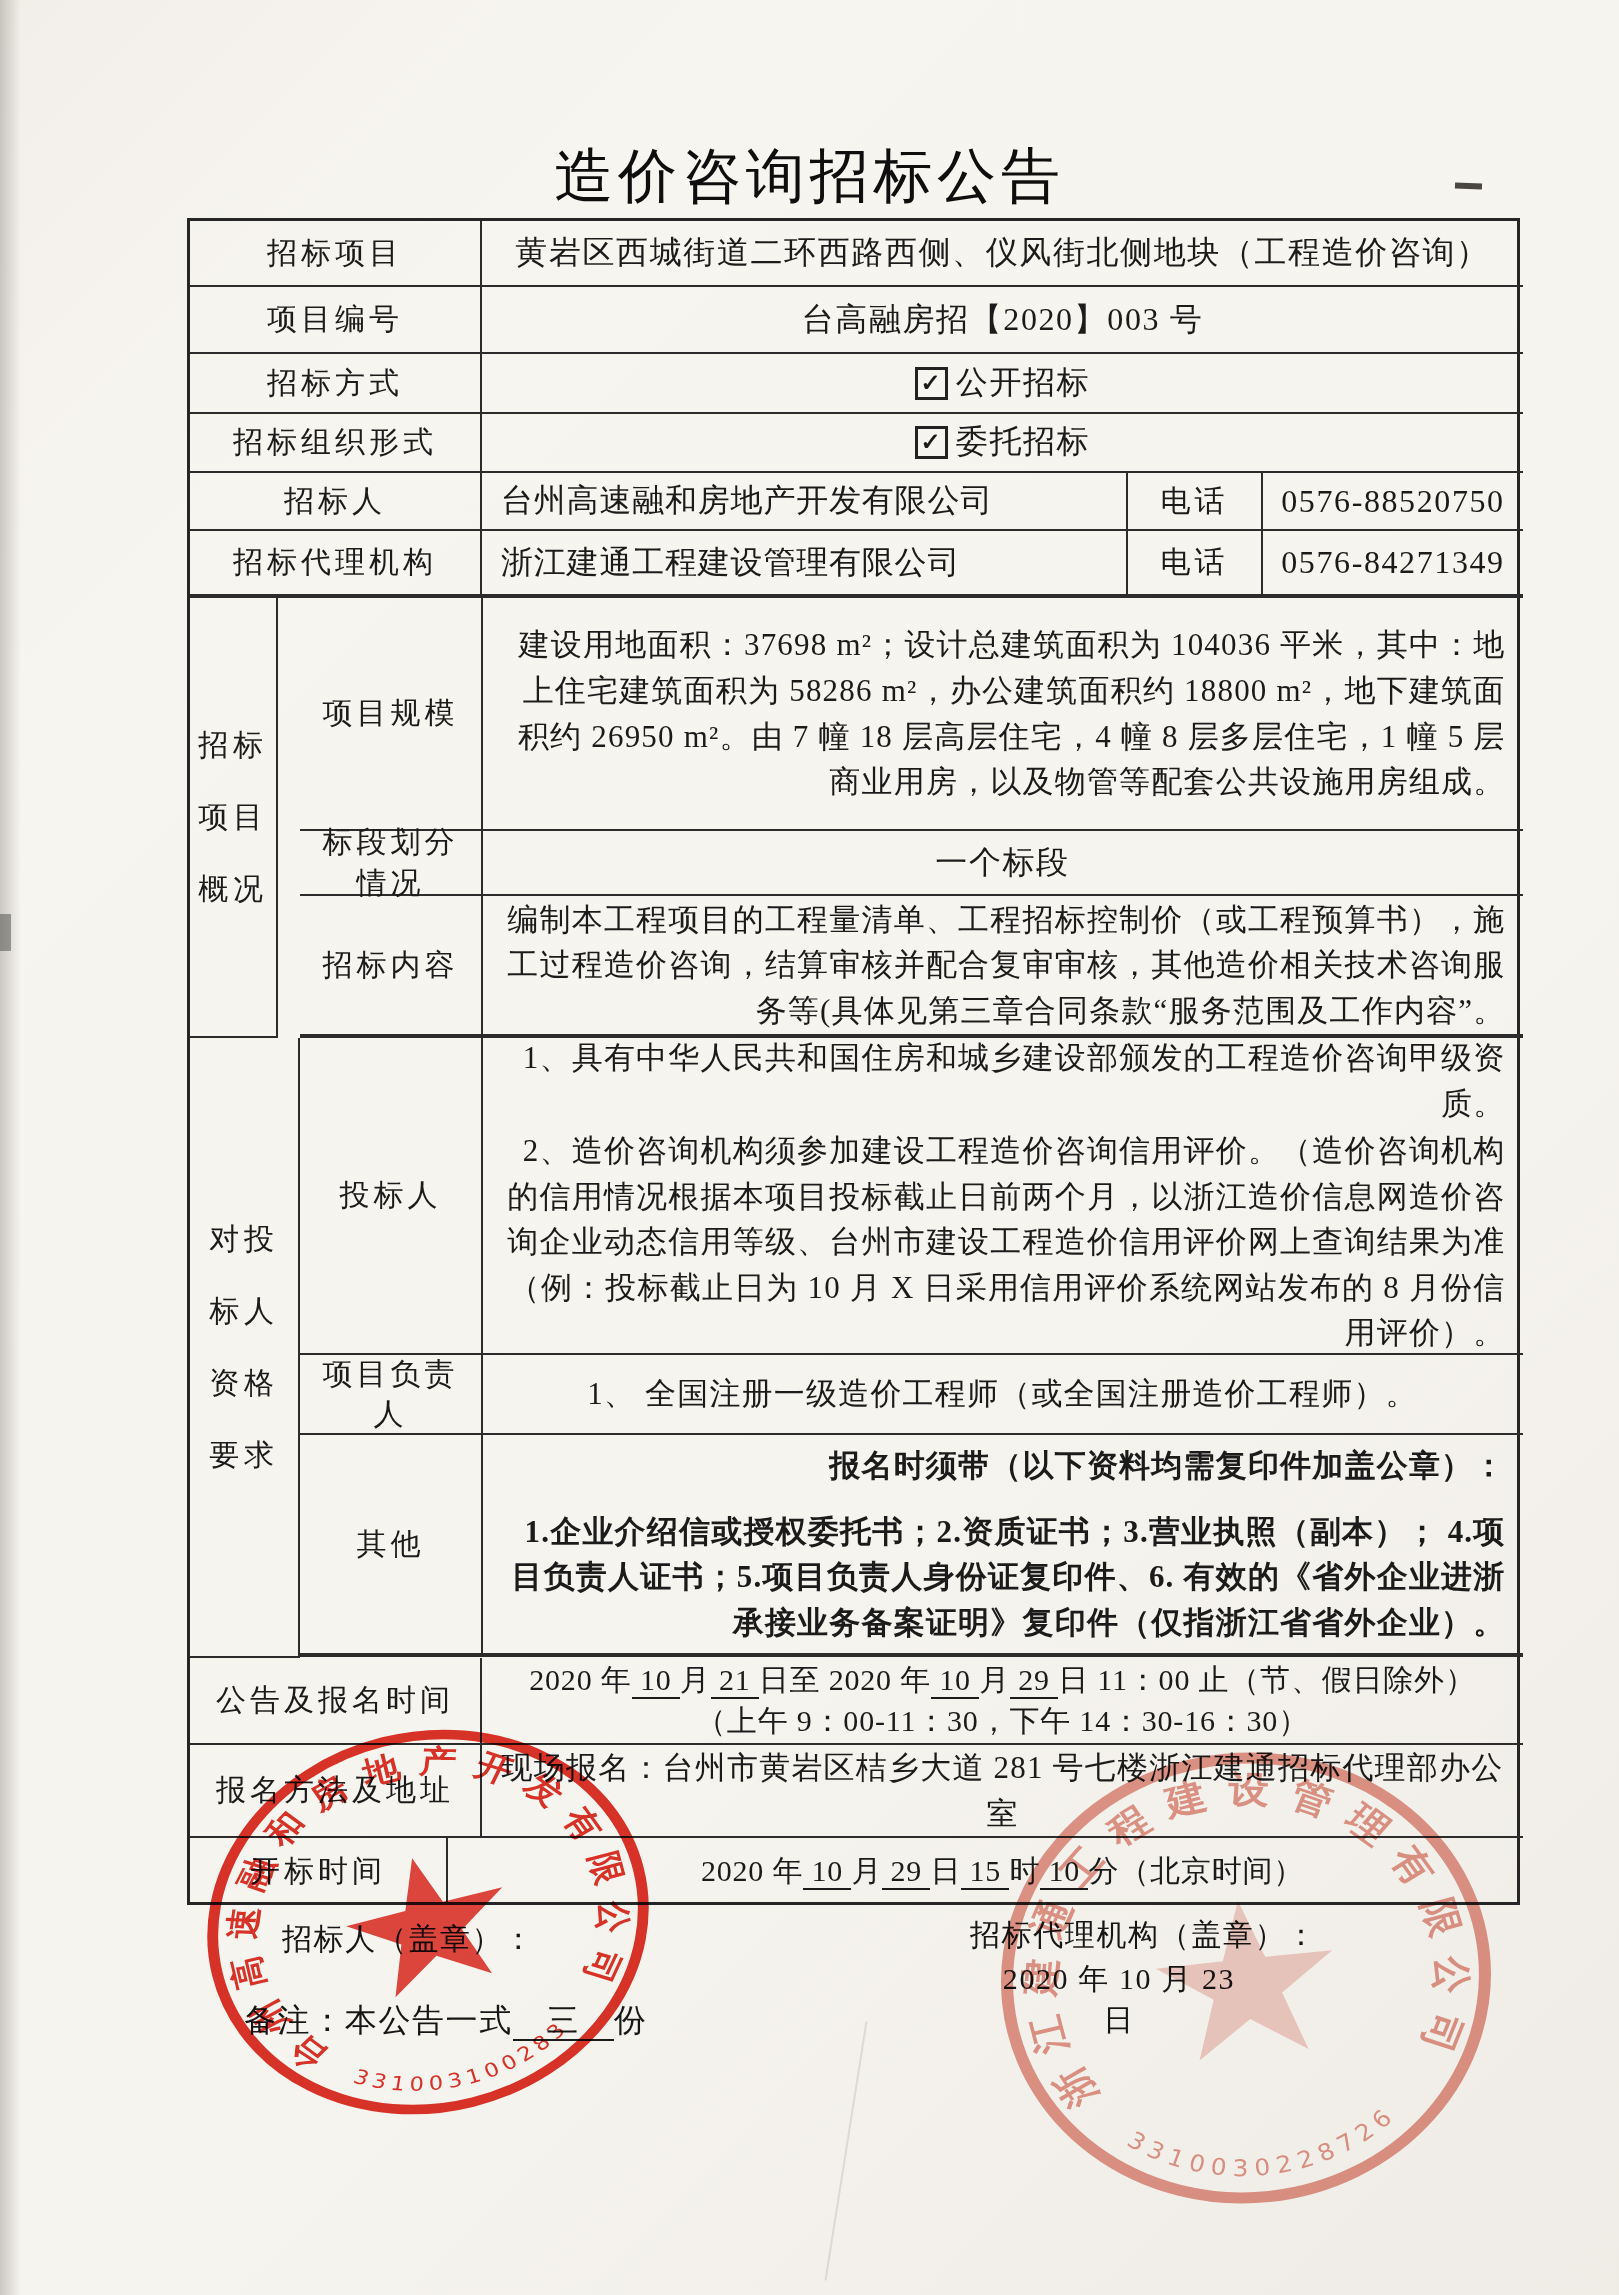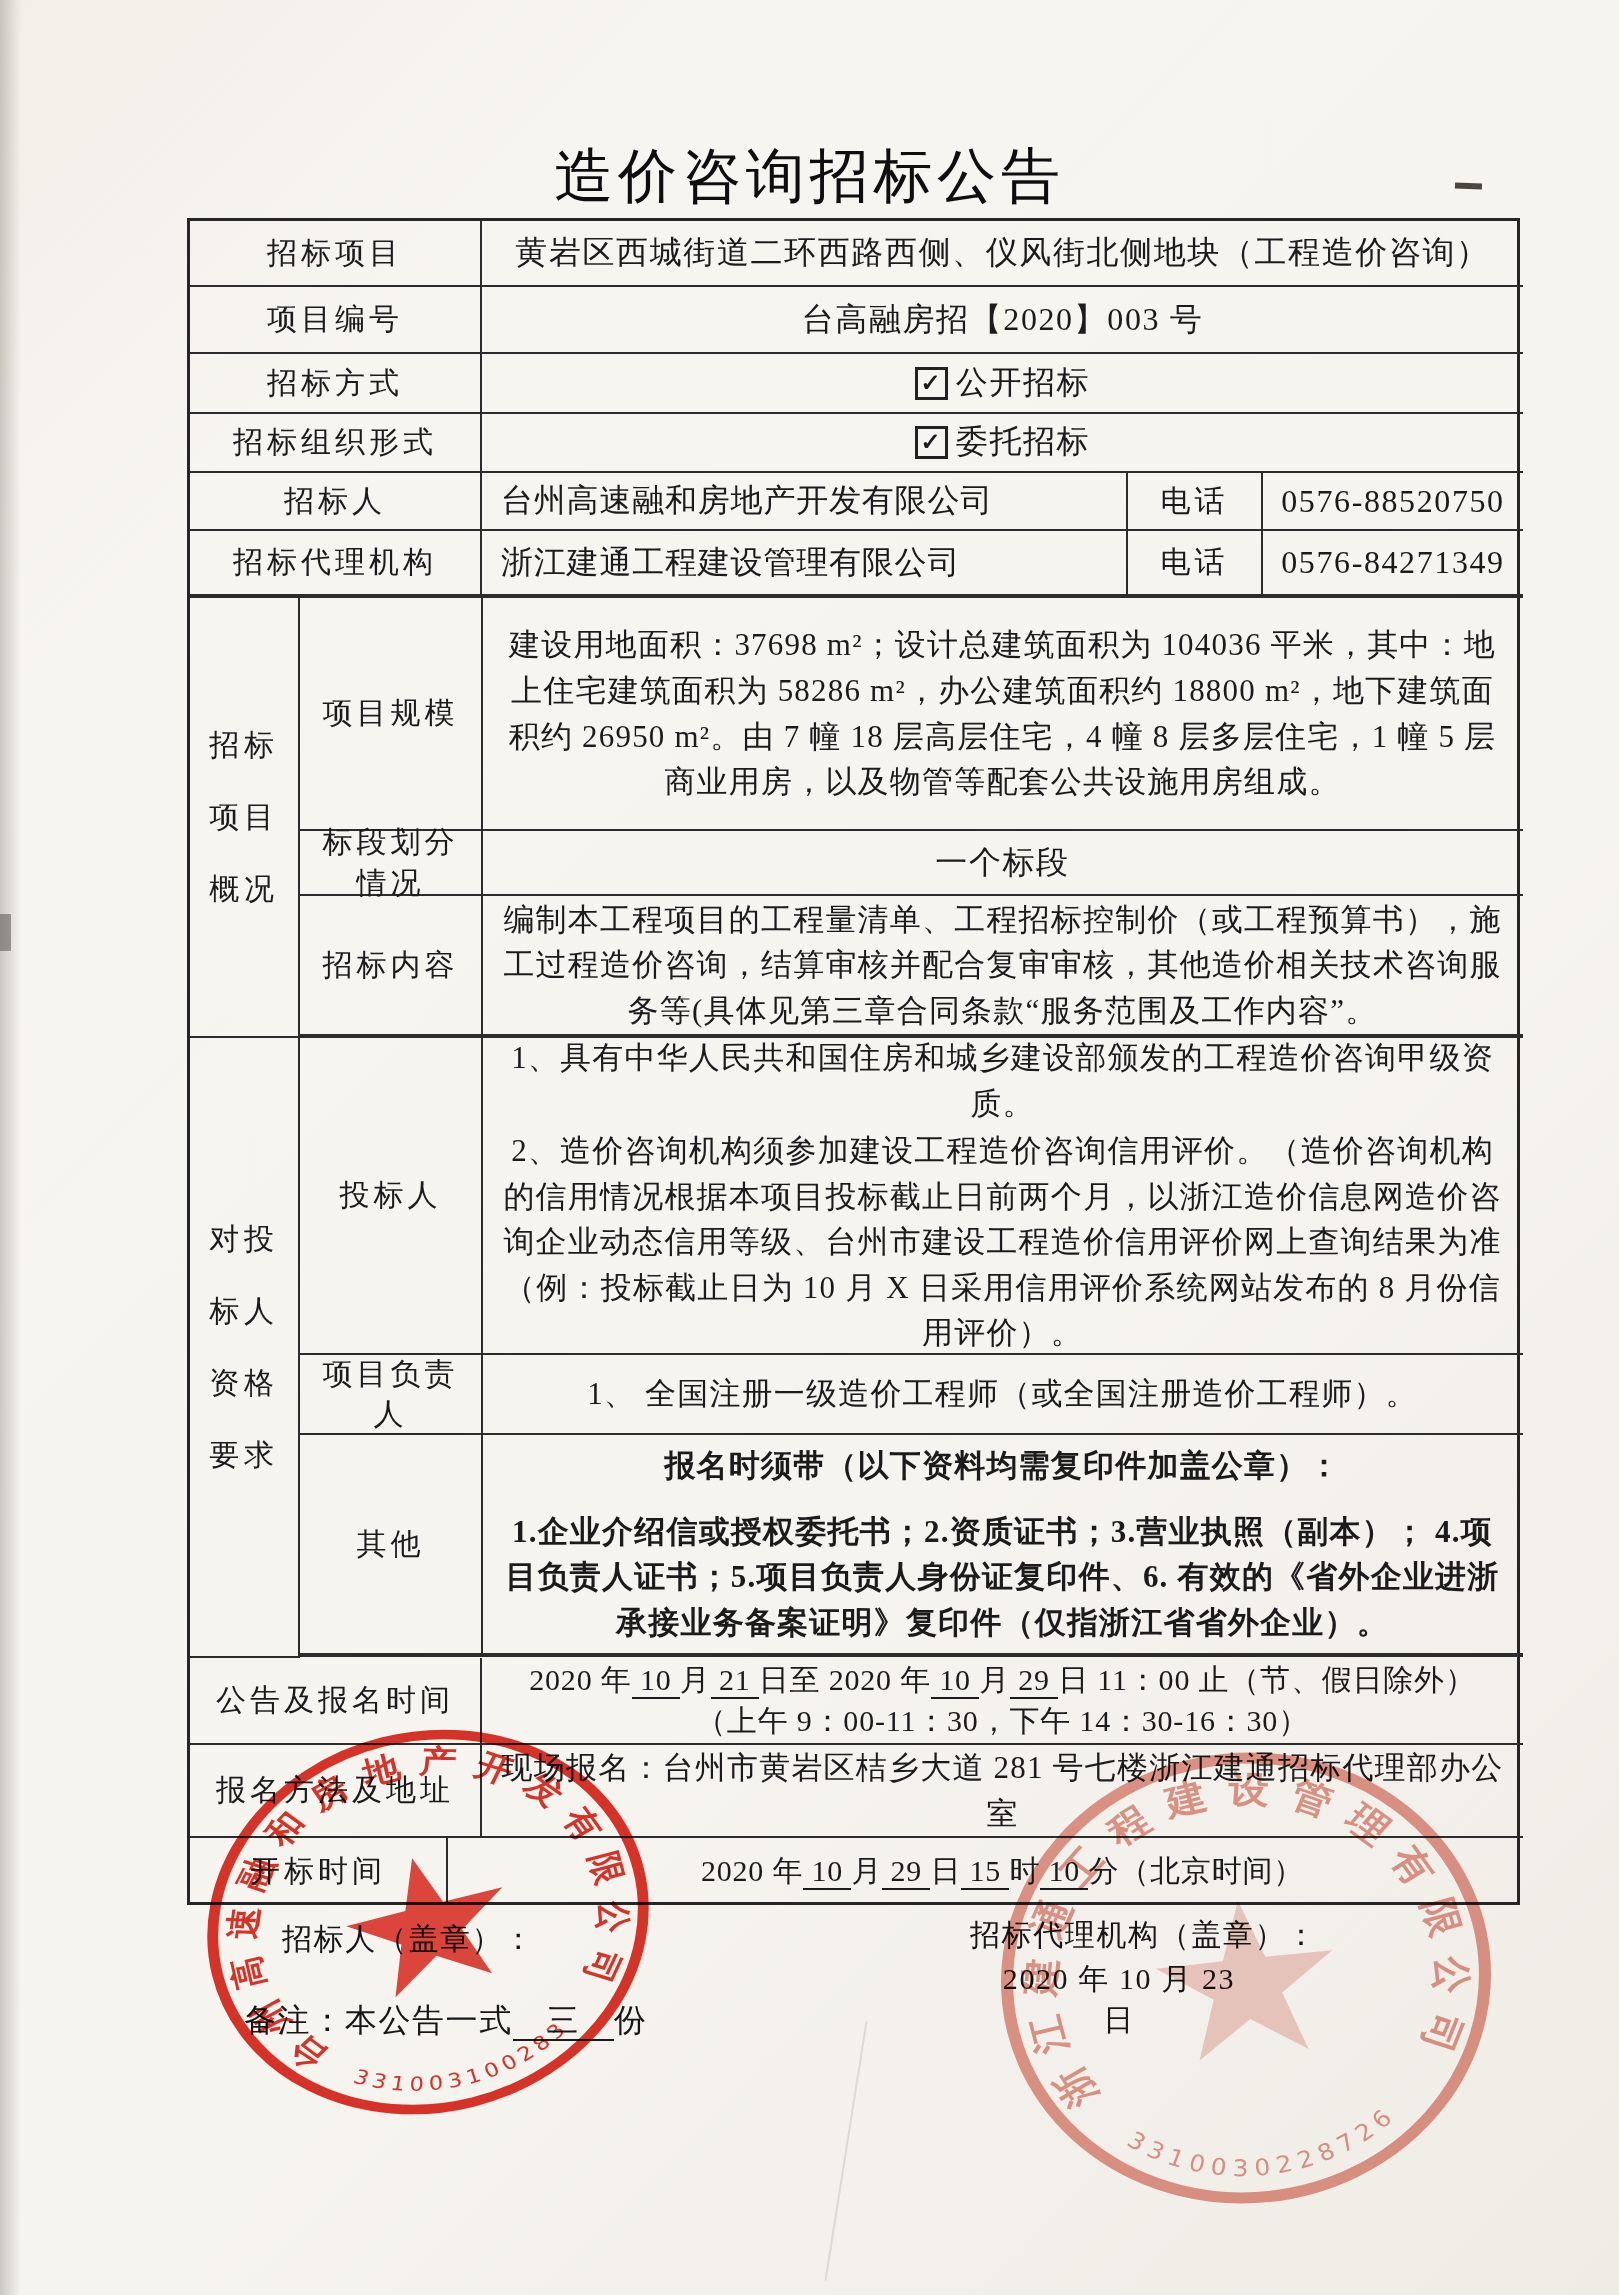--- a/index.html
+++ b/index.html
@@ -14,21 +14,21 @@
   #sheet{position:absolute;left:143px;top:218px;width:1333px;height:1687px;
         border:3.2px solid #262626;box-sizing:border-box;margin-left:44px;}
   .cell{position:absolute;box-sizing:border-box;border-right:2.4px solid #2c2c2c;border-bottom:2.4px solid #2c2c2c;
         display:flex;align-items:center;justify-content:center;}
   .nbr{border-right:none;} .nbb{border-bottom:none;}
   .thick{border-bottom-width:4px;}
   .lab{font-size:30px;letter-spacing:4px;text-align:center;line-height:1.35;}
   .vcenter{font-size:32px;letter-spacing:1.6px;text-align:center;font-family:Liberation Serif, serif;}
   .vleft{justify-content:flex-start;padding-left:19px;font-size:32px;letter-spacing:0.8px;}
   .phone{font-size:32px;letter-spacing:1.6px;}
-  .content{display:block;padding:8px 17.5px;font-size:31px;line-height:1.47;letter-spacing:1.2px;text-align:center;}
+  .content{display:block;padding:8px 17.5px;font-size:31px;line-height:1.47;letter-spacing:1.2px;text-align:right;}
   .content p{margin:0;}
   .content p + p{margin-top:1.6px;}
   .other-content p + p{margin-top:20.6px;}
   .bold{font-weight:bold;}
   .centerlines{flex-direction:column;font-size:30px;line-height:1.35;text-align:center;letter-spacing:0.8px;}
   .vgroup{flex-direction:column;font-size:30px;letter-spacing:4.8px;line-height:2.4;text-align:center;}
   .cb{display:inline-flex;align-items:center;justify-content:center;width:27px;height:27px;
       border:3.2px solid #222;font-size:24px;font-weight:bold;margin-right:8px;vertical-align:-3.2px;line-height:1;}
   .checkline{display:flex;align-items:center;font-size:32px;letter-spacing:1.6px;}
   .u{border-bottom:2.4px solid #1b1b1b;padding-bottom:0.8px;}
@@ -73,21 +73,21 @@
     <div class="cell lab" style="left:0;top:252px;width:292px;height:58px">招标人</div>
     <div class="cell vleft" style="left:292px;top:252px;width:646px;height:58px">台州高速融和房地产开发有限公司</div>
     <div class="cell lab" style="left:938px;top:252px;width:135px;height:58px">电话</div>
     <div class="cell phone nbr" style="left:1073px;top:252px;width:260px;height:58px">0576-88520750</div>
 
     <div class="cell lab thick" style="left:0;top:310px;width:292px;height:67px">招标代理机构</div>
     <div class="cell vleft thick" style="left:292px;top:310px;width:646px;height:67px">浙江建通工程建设管理有限公司</div>
     <div class="cell lab thick" style="left:938px;top:310px;width:135px;height:67px">电话</div>
     <div class="cell phone nbr thick" style="left:1073px;top:310px;width:260px;height:67px">0576-84271349</div>
 
-    <div class="cell vgroup" style="left:0;top:377px;width:110px;height:440px">
+    <div class="cell vgroup" style="left:0;top:377px;width:88px;height:440px">
       <span>招标</span>
       <span>项目</span>
       <span>概况</span>
     </div>
     <div class="cell lab" style="left:110px;top:377px;width:183px;height:233px">项目规模</div>
     <div class="cell nbr" style="left:292px;top:377px;width:1041px;height:233px">
       <div class="content">建设用地面积：37698 m²；设计总建筑面积为 104036 平米，其中：地上住宅建筑面积为 58286 m²，办公建筑面积约 18800 m²，地下建筑面积约 26950 m²。由 7 幢 18 层高层住宅，4 幢 8 层多层住宅，1 幢 5 层商业用房，以及物管等配套公共设施用房组成。</div>
     </div>
     <div class="cell lab" style="left:110px;top:610px;width:183px;height:65px">
       <span>

